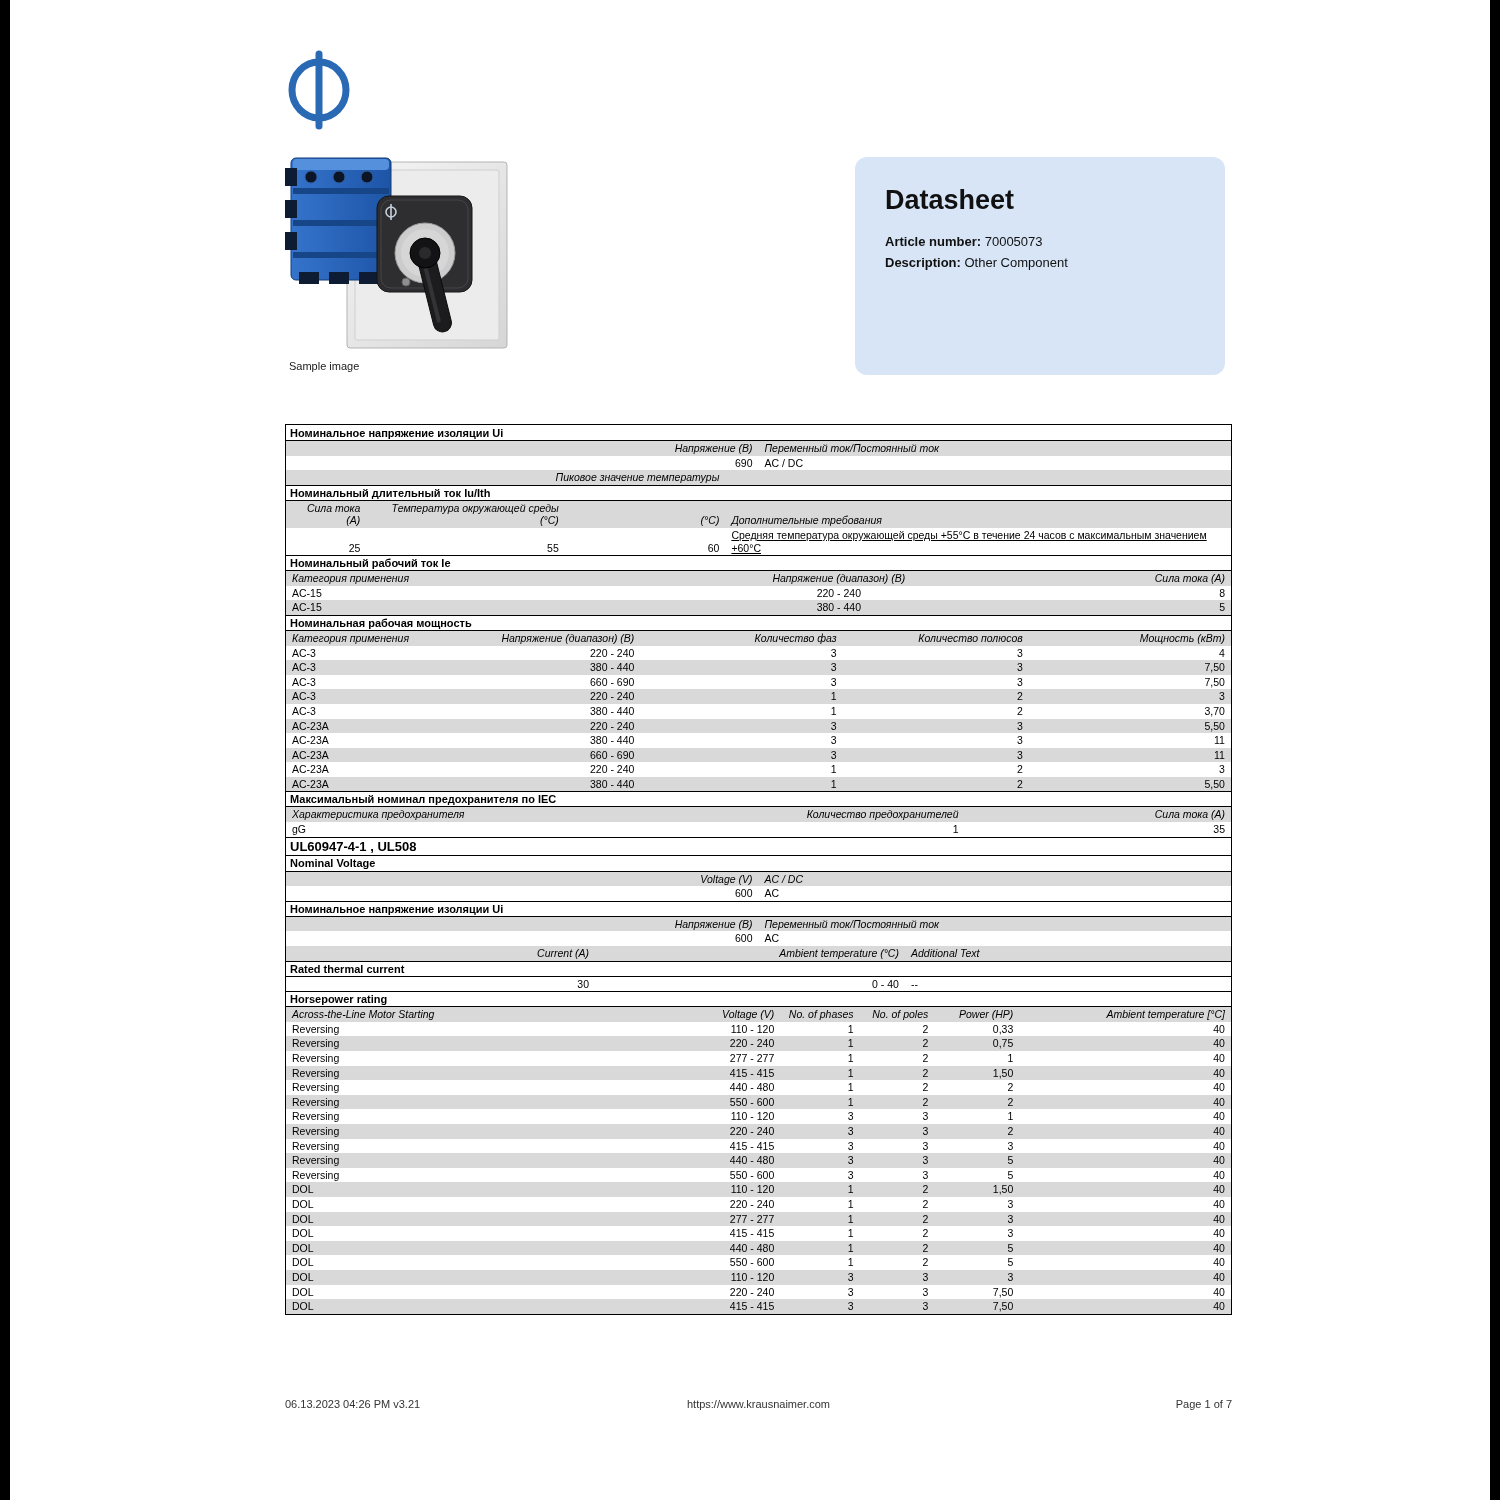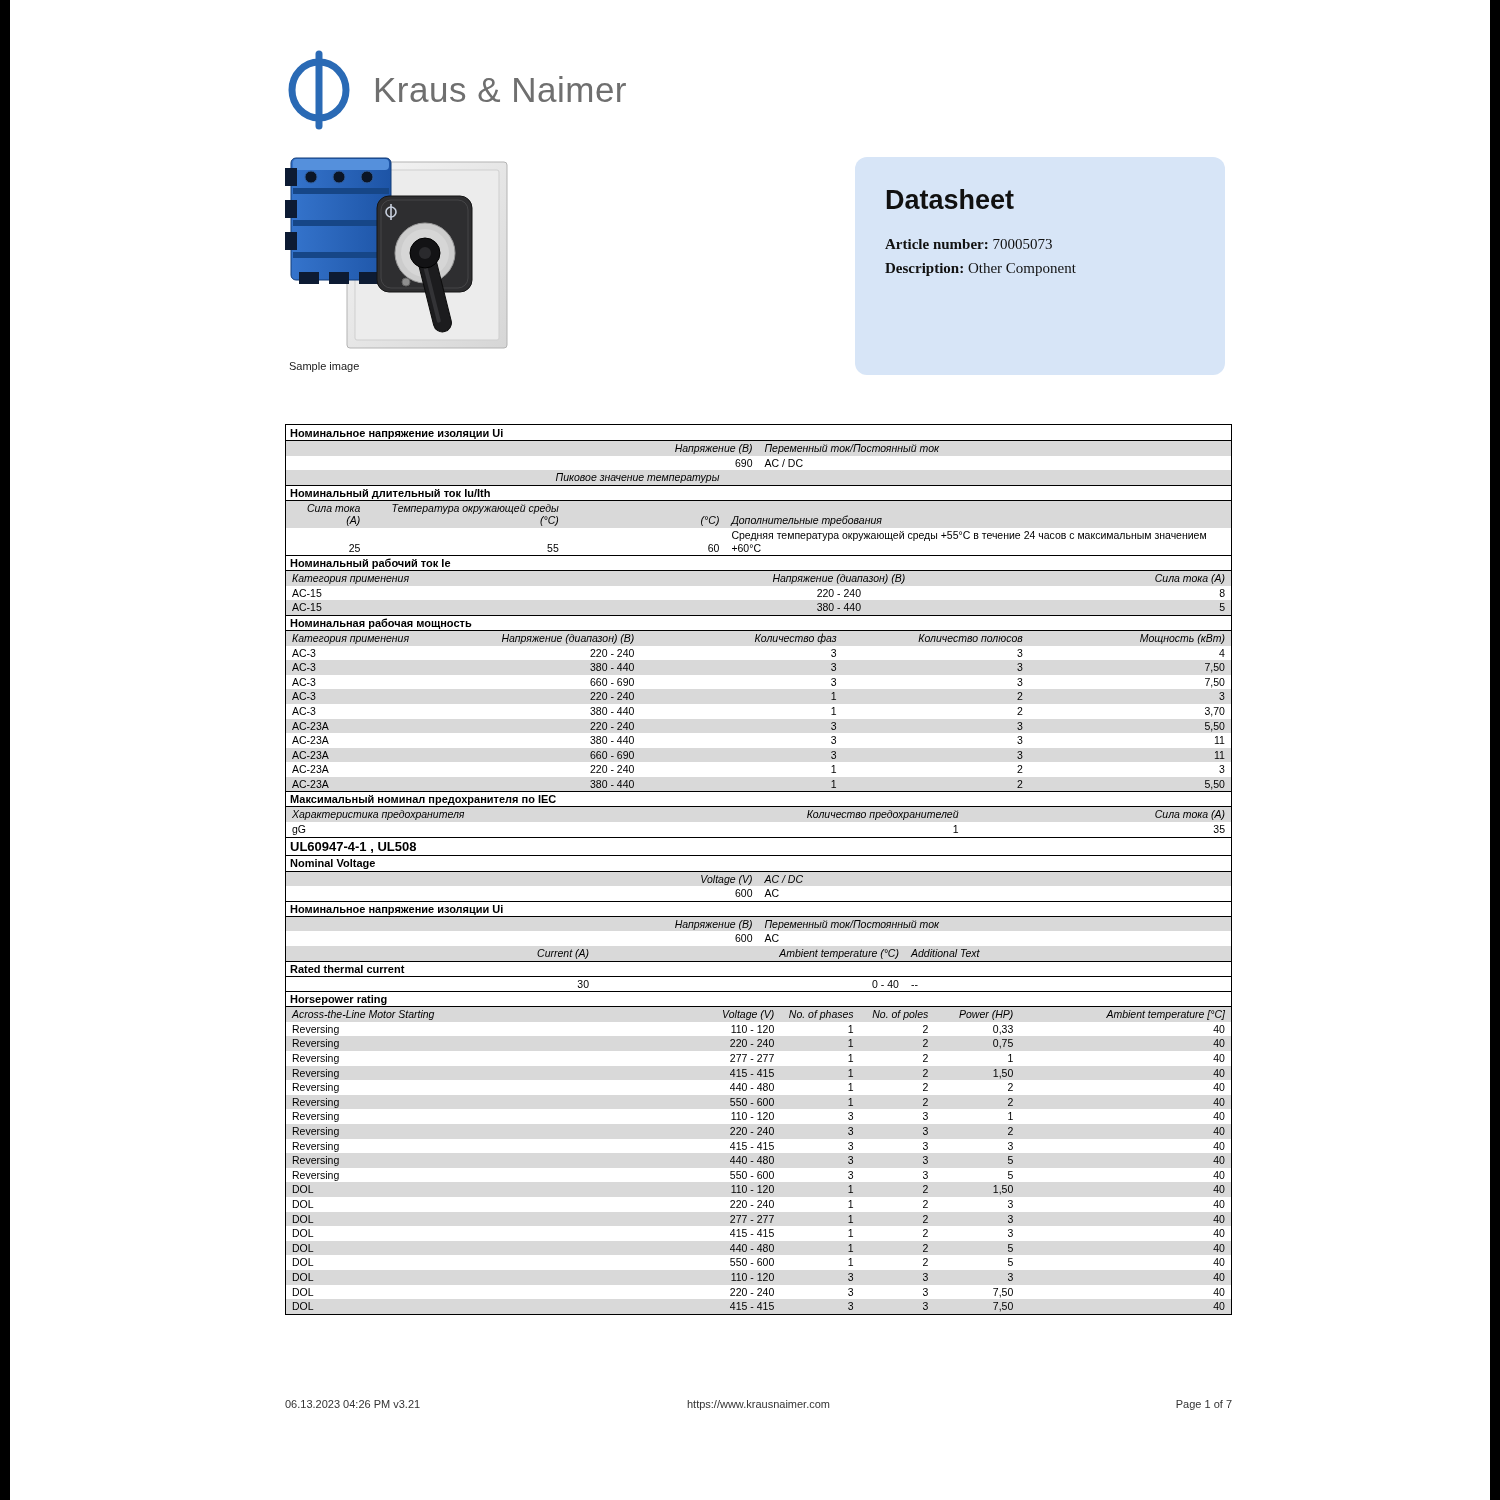--- a/index.html
+++ b/index.html
@@ -15,21 +15,21 @@
   .brand-name { font-size:35px; color:#6f6f6f; letter-spacing:0.5px; }
 
   .product { position:absolute; left:285px; top:152px; width:225px; height:205px; }
   .caption { position:absolute; left:289px; top:360px; font-size:11px; color:#1a1a1a; }
 
   .card {
     position:absolute; left:855px; top:157px; width:370px; height:218px;
     background:#d7e5f7; border-radius:12px; padding:28px 30px; color:#111;
   }
   .card-title { font-size:27px; font-weight:bold; margin-bottom:16px; }
-  .card-row { font-size:15px; line-height:1.6;font-family:Liberation Serif, serif; }
+  .card-row { font-size:13px; line-height:1.6; }
   .card-row .b { font-weight:bold; }
 
   .spec-table {
     position:absolute; left:285px; top:424px; width:947px;
     border:1px solid #000; font-size:10.5px;
   }
   .trow { display:flex; align-items:flex-end; min-height:14px; }
   .trow.header { background:#d9d9d9; font-style:italic; }
   .trow.shade  { background:#d9d9d9; }
   .trow.title, .trow.section {
@@ -55,21 +55,20 @@
 <body>
 
 <div class="edge left"></div>
 <div class="edge right"></div>
 
 <div class="brand">
   <svg width="72" height="80" viewBox="0 0 72 80">
     <line x1="36" y1="4" x2="36" y2="76" stroke="#2a6ab5" stroke-width="7" stroke-linecap="round"></line>
     <ellipse cx="36" cy="40" rx="27" ry="28" fill="none" stroke="#2a6ab5" stroke-width="7"></ellipse>
   </svg>
-  <div class="brand-name">Kraus &amp; Naimer</div>
 </div>
 
 <svg class="product" viewBox="0 0 225 205">
   <defs>
     <linearGradient id="plateG" x1="0" y1="0" x2="1" y2="1">
       <stop offset="0" stop-color="#f6f6f6"></stop>
         <stop offset="1" stop-color="#d6d6d6"></stop>
     </linearGradient>
     <linearGradient id="bodyG" x1="0" y1="0" x2="1" y2="0">
       <stop offset="0" stop-color="#3574cc"></stop>
@@ -146,21 +145,21 @@
     <div class="trow header">
       <div class="cell r" style="width: 8.5%;">Сила тока (А)</div>
       <div class="cell r" style="width: 21%;">Температура окружающей среды (°C)</div>
       <div class="cell r" style="width: 17%;">(°C)</div>
       <div class="cell l" style="width: 53.5%;">Дополнительные требования</div>
     </div>
     <div class="trow data">
       <div class="cell r" style="width: 8.5%;">25</div>
       <div class="cell r" style="width: 21%;">55</div>
       <div class="cell r" style="width: 17%;">60</div>
-      <div class="cell l" style="width: 53.5%;">Средняя температура окружающей среды +55°C в течение 24 часов с максимальным значением +60°C</div>
+      <div class="cell l" style="width: 53.5%; text-decoration: underline;">Средняя температура окружающей среды +55°C в течение 24 часов с максимальным значением +60°C</div>
     </div>
     <div class="trow section bordered">Номинальный рабочий ток Ie</div>
     <div class="trow header">
       <div class="cell l" style="width: 37.5%;">Категория применения</div>
       <div class="cell c" style="width: 42%;">Напряжение (диапазон) (В)</div>
       <div class="cell r" style="width: 20.5%;">Сила тока (А)</div>
     </div>
     <div class="trow data">
       <div class="cell l" style="width: 37.5%;">AC-15</div>
       <div class="cell c" style="width: 42%;">220 - 240</div>

